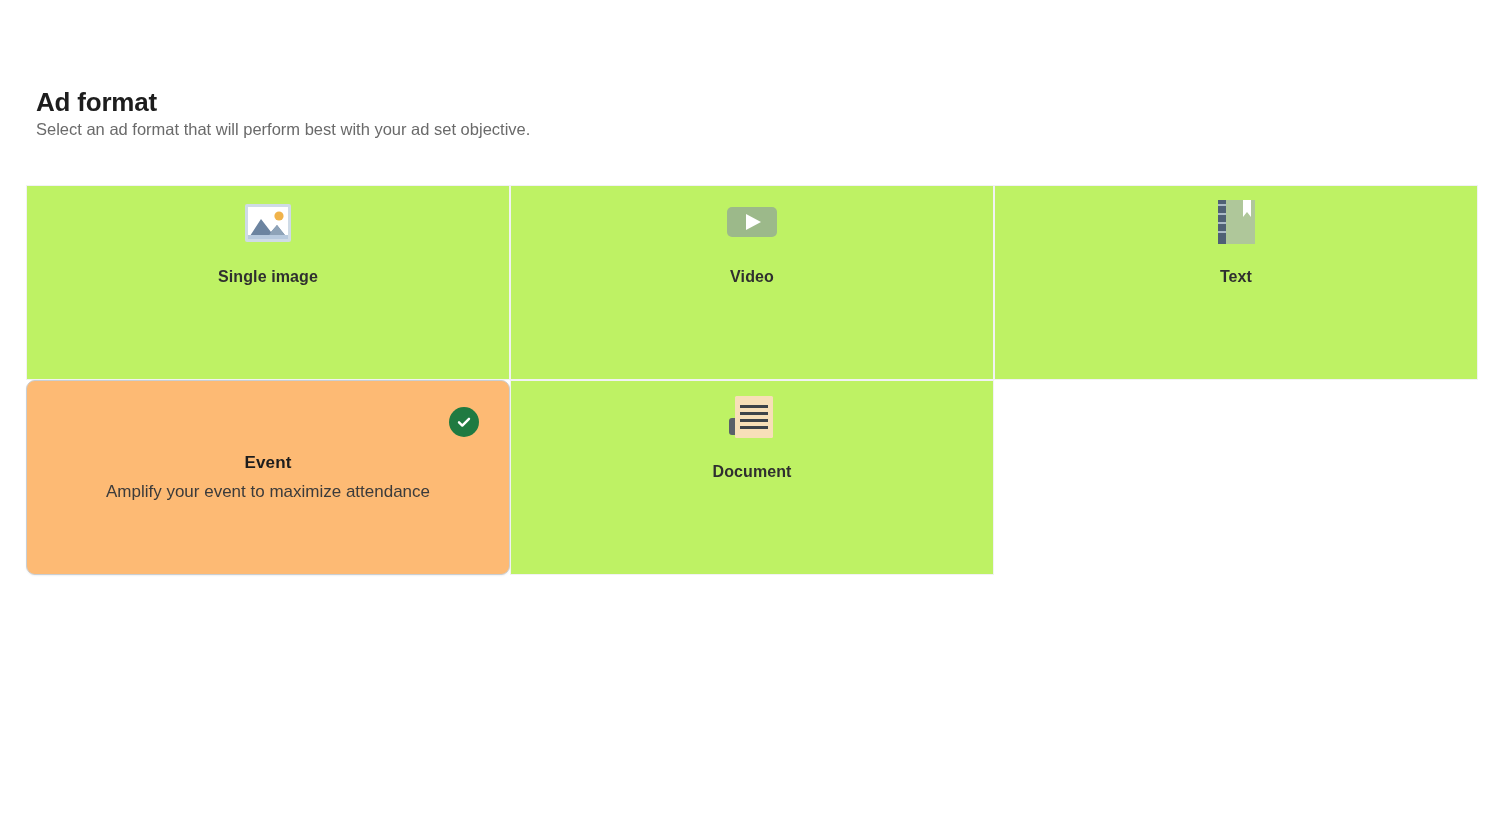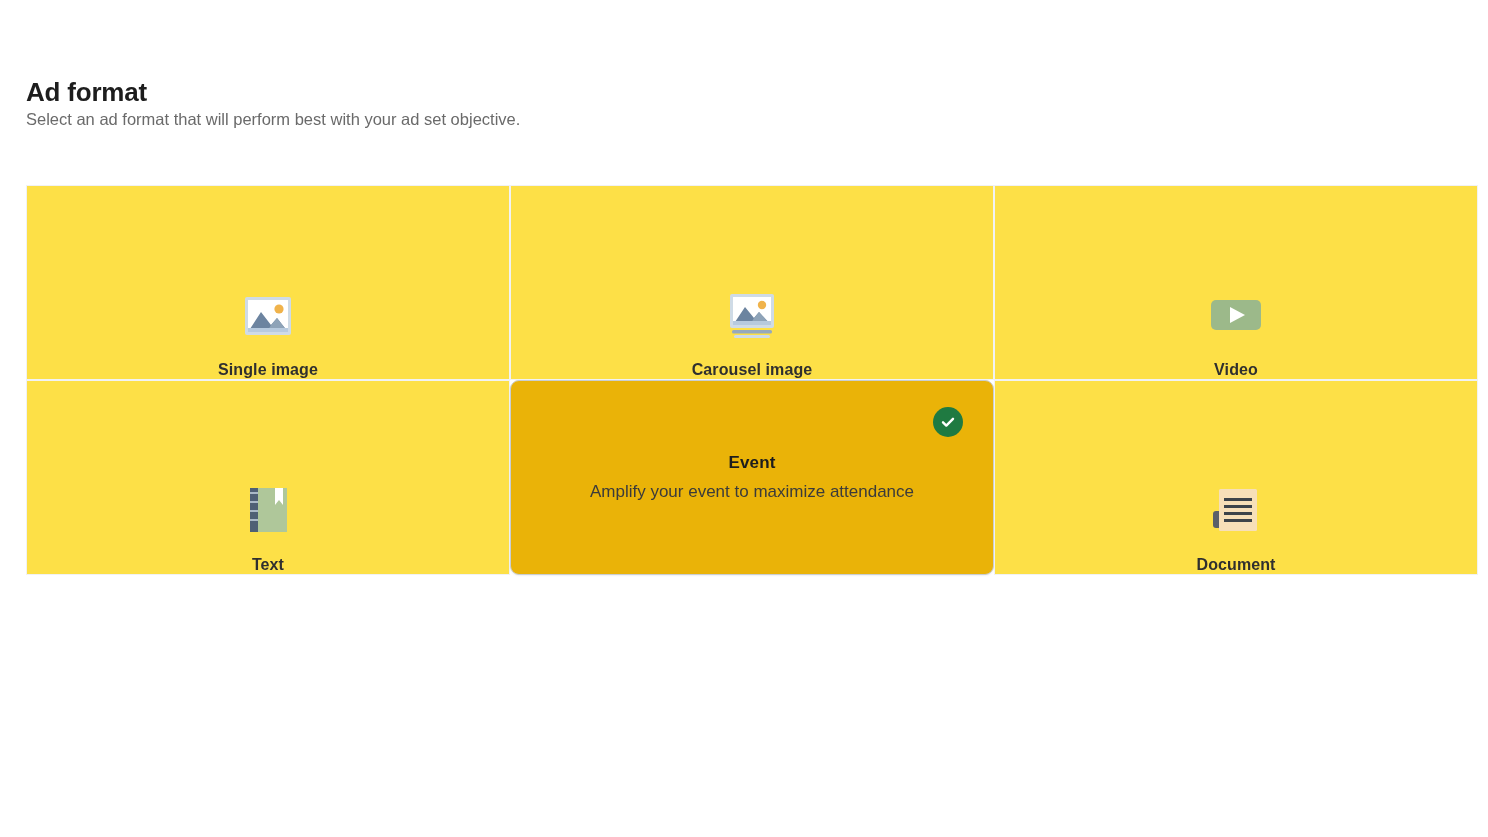--- a/index.html
+++ b/index.html
@@ -10,21 +10,21 @@
     background: #ffffff;
     font-family: "Liberation Sans", sans-serif;
     overflow: hidden;
   }
 
   .page {
     position: relative;
     width: 1488px;
     height: 837px;
     background: #ffffff;
-    padding: 0;
+    padding: 10px;
   }
 
   
   .header { padding: 78px 0 0 26px; }
 
   .page-title {
     font-size: 26px;
     font-weight: bold;
     color: #1d1d1d;
     letter-spacing: -0.2px;
@@ -46,25 +46,25 @@
     top: 185px;
     width: 1462px;
     display: grid;
     grid-template-columns: repeat(3, 484px);
     grid-template-rows: repeat(3, 195px);
   }
 
   .format-card {
     position: relative;
     border: 1px solid #f1f2f3;
-    background: #fde047;
+    background: #bef264;
     display: flex;
     flex-direction: column;
     align-items: center;
-    justify-content: flex-end;
+    justify-content: flex-start;
     cursor: pointer;
   }
 
   .card-icon {
     width: 72px;
     height: 72px;
     display: flex;
     align-items: center;
     justify-content: center;
     margin-bottom: 10px;
@@ -81,21 +81,21 @@
   .card-desc {
     margin-top: 9px;
     font-size: 17px;
     color: #3b3b3b;
     text-align: center;
     font-weight: normal;
   }
 
   
   .format-card.selected {
-    background: #eab308;
+    background: #fdba74;
     border: 1px solid #c9ced3;
     border-radius: 9px;
     box-shadow: 0 1px 2px rgba(0,0,0,0.06);
     justify-content: center;
   }
 
   .format-card.selected .card-label {
     font-size: 17px;
     color: #1d1d1d;
   }
@@ -136,35 +136,20 @@
           <rect x="11" y="16" width="40" height="32" fill="#ffffff"></rect>
           <circle cx="42" cy="25" r="4.6" fill="#f0b34b"></circle>
           <path d="M11 48 L24 28 L34 41 L40 34 L51 48 Z" fill="#6c84a0"></path>
           <path d="M34 41 L40 34 L51 48 L30 48 Z" fill="#8ea3b8"></path>
           <rect x="11" y="44" width="40" height="4" fill="#b7cade"></rect>
         </svg>
       </div>
       <div class="card-label">Single image</div>
     </div>
 
-    <div class="format-card">
-      <div class="card-icon">
-        <svg width="62" height="62" viewBox="0 0 62 62">
-          <rect x="9" y="10" width="44" height="34" rx="2" fill="#cfdbe6"></rect>
-          <rect x="12" y="13" width="38" height="28" fill="#ffffff"></rect>
-          <circle cx="41" cy="21" r="4.2" fill="#f0b34b"></circle>
-          <path d="M12 41 L24 23 L33 34 L38 28 L50 41 Z" fill="#6c84a0"></path>
-          <path d="M33 34 L38 28 L50 41 L29 41 Z" fill="#8ea3b8"></path>
-          <rect x="12" y="37" width="38" height="4" fill="#b7cade"></rect>
-          <rect x="11" y="46" width="40" height="3.5" rx="1.5" fill="#96a9bd"></rect>
-          <rect x="13" y="51" width="36" height="3" rx="1.5" fill="#cfdbe6"></rect>
-        </svg>
-      </div>
-      <div class="card-label">Carousel image</div>
-    </div>
 
     <div class="format-card">
       <div class="card-icon">
         <svg width="62" height="62" viewBox="0 0 62 62">
           <rect x="6" y="16" width="50" height="30" rx="5" fill="#9cb98a"></rect>
           <path d="M25 23 L40 31 L25 39 Z" fill="#ffffff"></path>
         </svg>
       </div>
       <div class="card-label">Video</div>
     </div>

